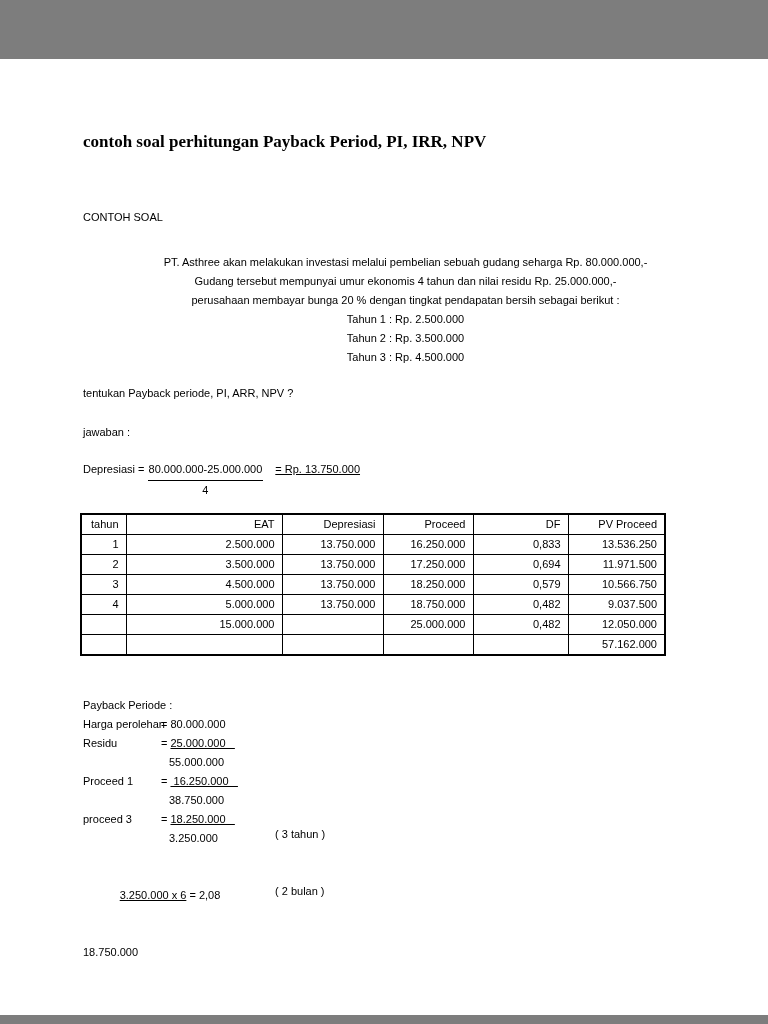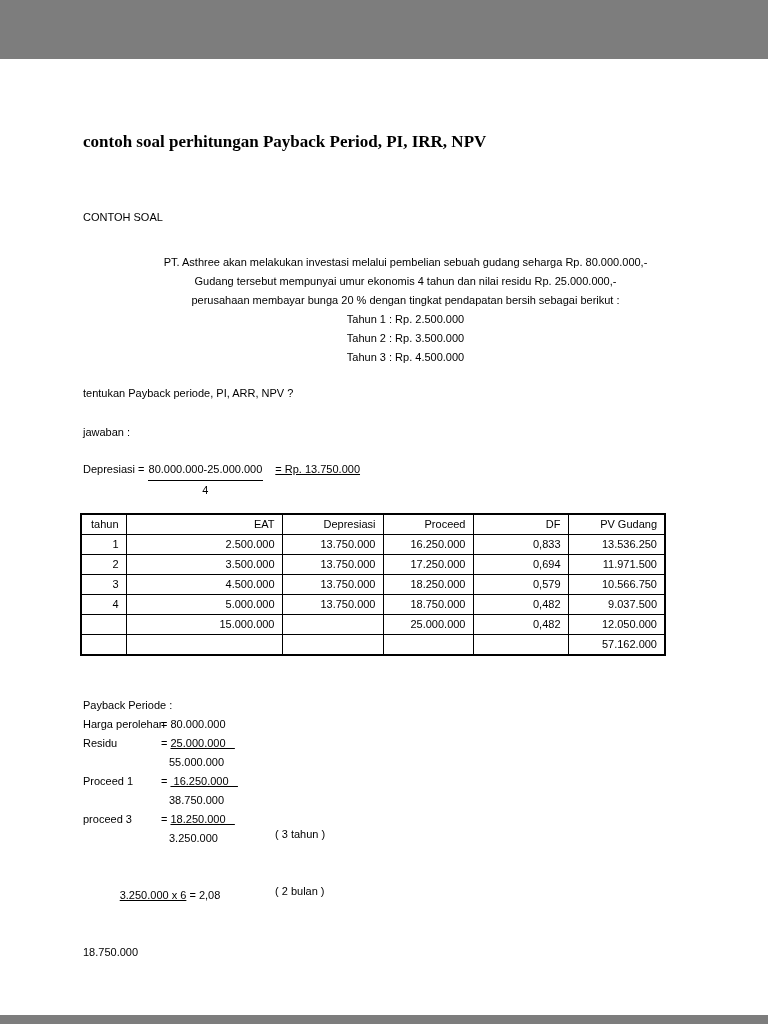--- a/index.html
+++ b/index.html
@@ -116,21 +116,21 @@
             <col class="c4">
             <col class="c5">
         </colgroup>
         <thead>
           <tr id="calc-head-row">
               <th class="c0">tahun</th>
               <th class="c1">EAT</th>
               <th class="c2">Depresiasi</th>
               <th class="c3">Proceed</th>
               <th class="c4">DF</th>
-              <th class="c5">PV Gudang</th>
+              <th class="c5">PV Proceed</th>
             </tr>
         </thead>
         <tbody id="calc-body">
             <tr>
               <td class="c0">1</td>
               <td class="c1">2.500.000</td>
               <td class="c2">13.750.000</td>
               <td class="c3">16.250.000</td>
               <td class="c4">0,833</td>
               <td class="c5">13.536.250</td>

